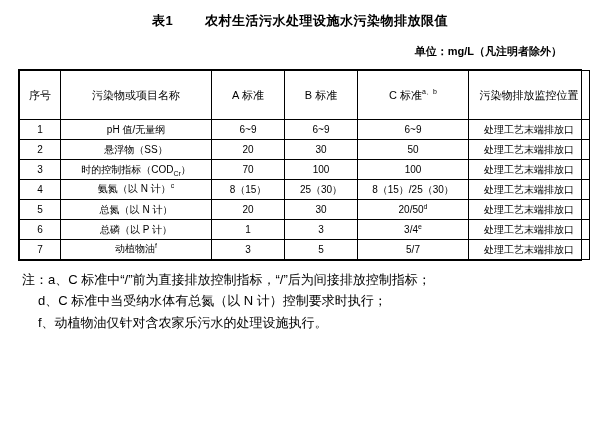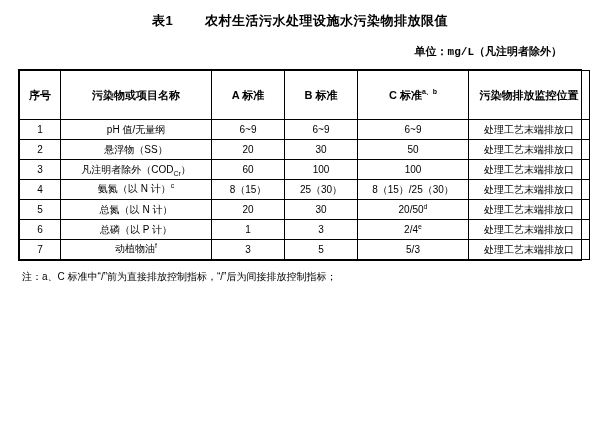--- a/index.html
+++ b/index.html
@@ -30,42 +30,41 @@
   }
   .title .tnum {
     margin-right: 32px;
   }
   .unit-line {
     text-align: right;
     font-size: 11px;
     font-weight: bold;
     margin-top: 14px;
     padding-right: 38px;
-    font-family: Liberation Mono, monospace;
   }
   .table-wrap {
     margin: 10px 18px 0 18px;
     border: 1px solid #000;
   }
   table.data {
     border-collapse: collapse;
     width: 100%;
     table-layout: fixed;
     font-size: 10px;
   }
   table.data td, table.data th {
     border: 1px solid #000;
     text-align: center;
     vertical-align: middle;
     padding: 0;
     font-weight: normal;
   }
   table.data thead td {
     height: 48px;
-    font-weight: bold;
+    font-weight: normal;
     font-size: 11px;
   }
   table.data tbody td {
     height: 19px;
   }
   .col-no { width: 40px; }
   .col-name { width: 150px; }
   .col-a { width: 72px; }
   .col-b { width: 72px; }
   .col-c { width: 110px; }
@@ -76,21 +75,21 @@
   }
   .sub {
     font-size: 7px;
     vertical-align: sub;
   }
   .name-cell {
     text-align: center;
   }
   .notes {
     margin: 8px 22px 0 22px;
-    font-size: 10px;
+    font-size: 13px;
     line-height: 1.65;
   }
   .notes .n0 {
     text-indent: 0;
   }
   .notes .nx {
     text-indent: 16px;
   }
   .notes-label {
     font-weight: normal;
@@ -131,22 +130,22 @@
         <tr>
           <td>2</td>
           <td class="name-cell">悬浮物（SS）</td>
           <td>20</td>
           <td>30</td>
           <td>50</td>
           <td>处理工艺末端排放口</td>
         </tr>
         <tr>
           <td>3</td>
-          <td class="name-cell"><span>凡注明者除外（COD</span><span class="sub">Cr</span><span>）</span></td>
-          <td>60</td>
+          <td class="name-cell"><span>时的控制指标（COD</span><span class="sub">Cr</span><span>）</span></td>
+          <td>70</td>
           <td>100</td>
           <td>100</td>
           <td>处理工艺末端排放口</td>
         </tr>
         <tr>
           <td>4</td>
           <td class="name-cell"><span>氨氮（以 N 计）</span><span class="sup">c</span></td>
           <td>8（15）</td>
           <td>25（30）</td>
           <td>8（15）/25（30）</td>
@@ -158,32 +157,34 @@
           <td>20</td>
           <td>30</td>
           <td><span>20/50</span><span class="sup">d</span></td>
           <td>处理工艺末端排放口</td>
         </tr>
         <tr>
           <td>6</td>
           <td class="name-cell">总磷（以 P 计）</td>
           <td>1</td>
           <td>3</td>
-          <td><span>2/4</span><span class="sup">e</span></td>
+          <td><span>3/4</span><span class="sup">e</span></td>
           <td>处理工艺末端排放口</td>
         </tr>
         <tr>
           <td>7</td>
           <td class="name-cell"><span>动植物油</span><span class="sup">f</span></td>
           <td>3</td>
           <td>5</td>
-          <td>5/3</td>
+          <td>5/7</td>
           <td>处理工艺末端排放口</td>
         </tr>
       </tbody>
     </table>
   </div>
 
   <div class="notes">
     <div class="n0"><span class="notes-label">注：</span><span>a、C 标准中“/”前为直接排放控制指标，“/”后为间接排放控制指标；</span></div>
+    <div class="nx"><span>d、C 标准中当受纳水体有总氮（以 N 计）控制要求时执行；</span></div>
+    <div class="nx"><span>f、动植物油仅针对含农家乐污水的处理设施执行。</span></div>
   </div>
 
 </div>
 
 </body></html>

